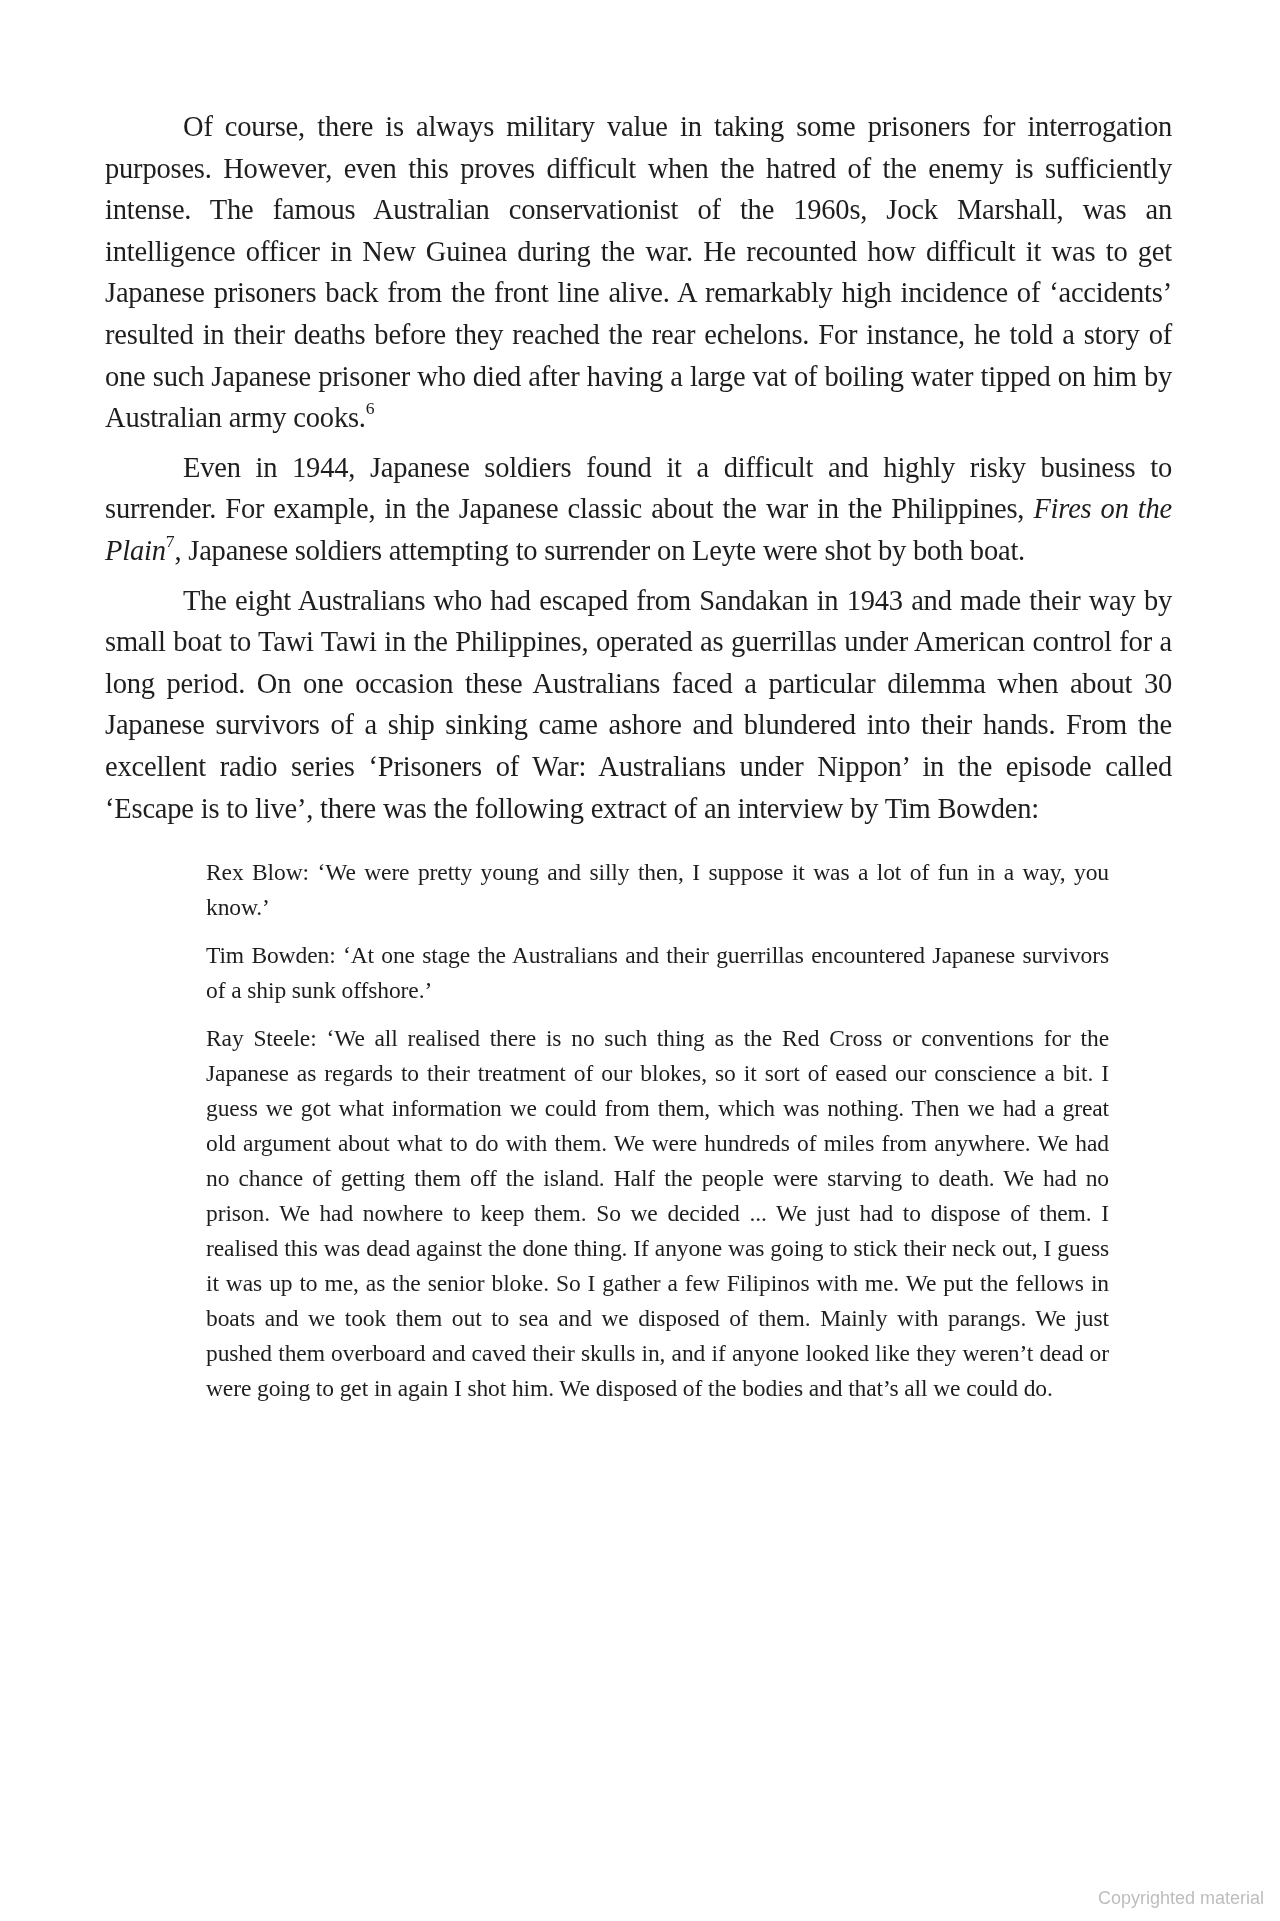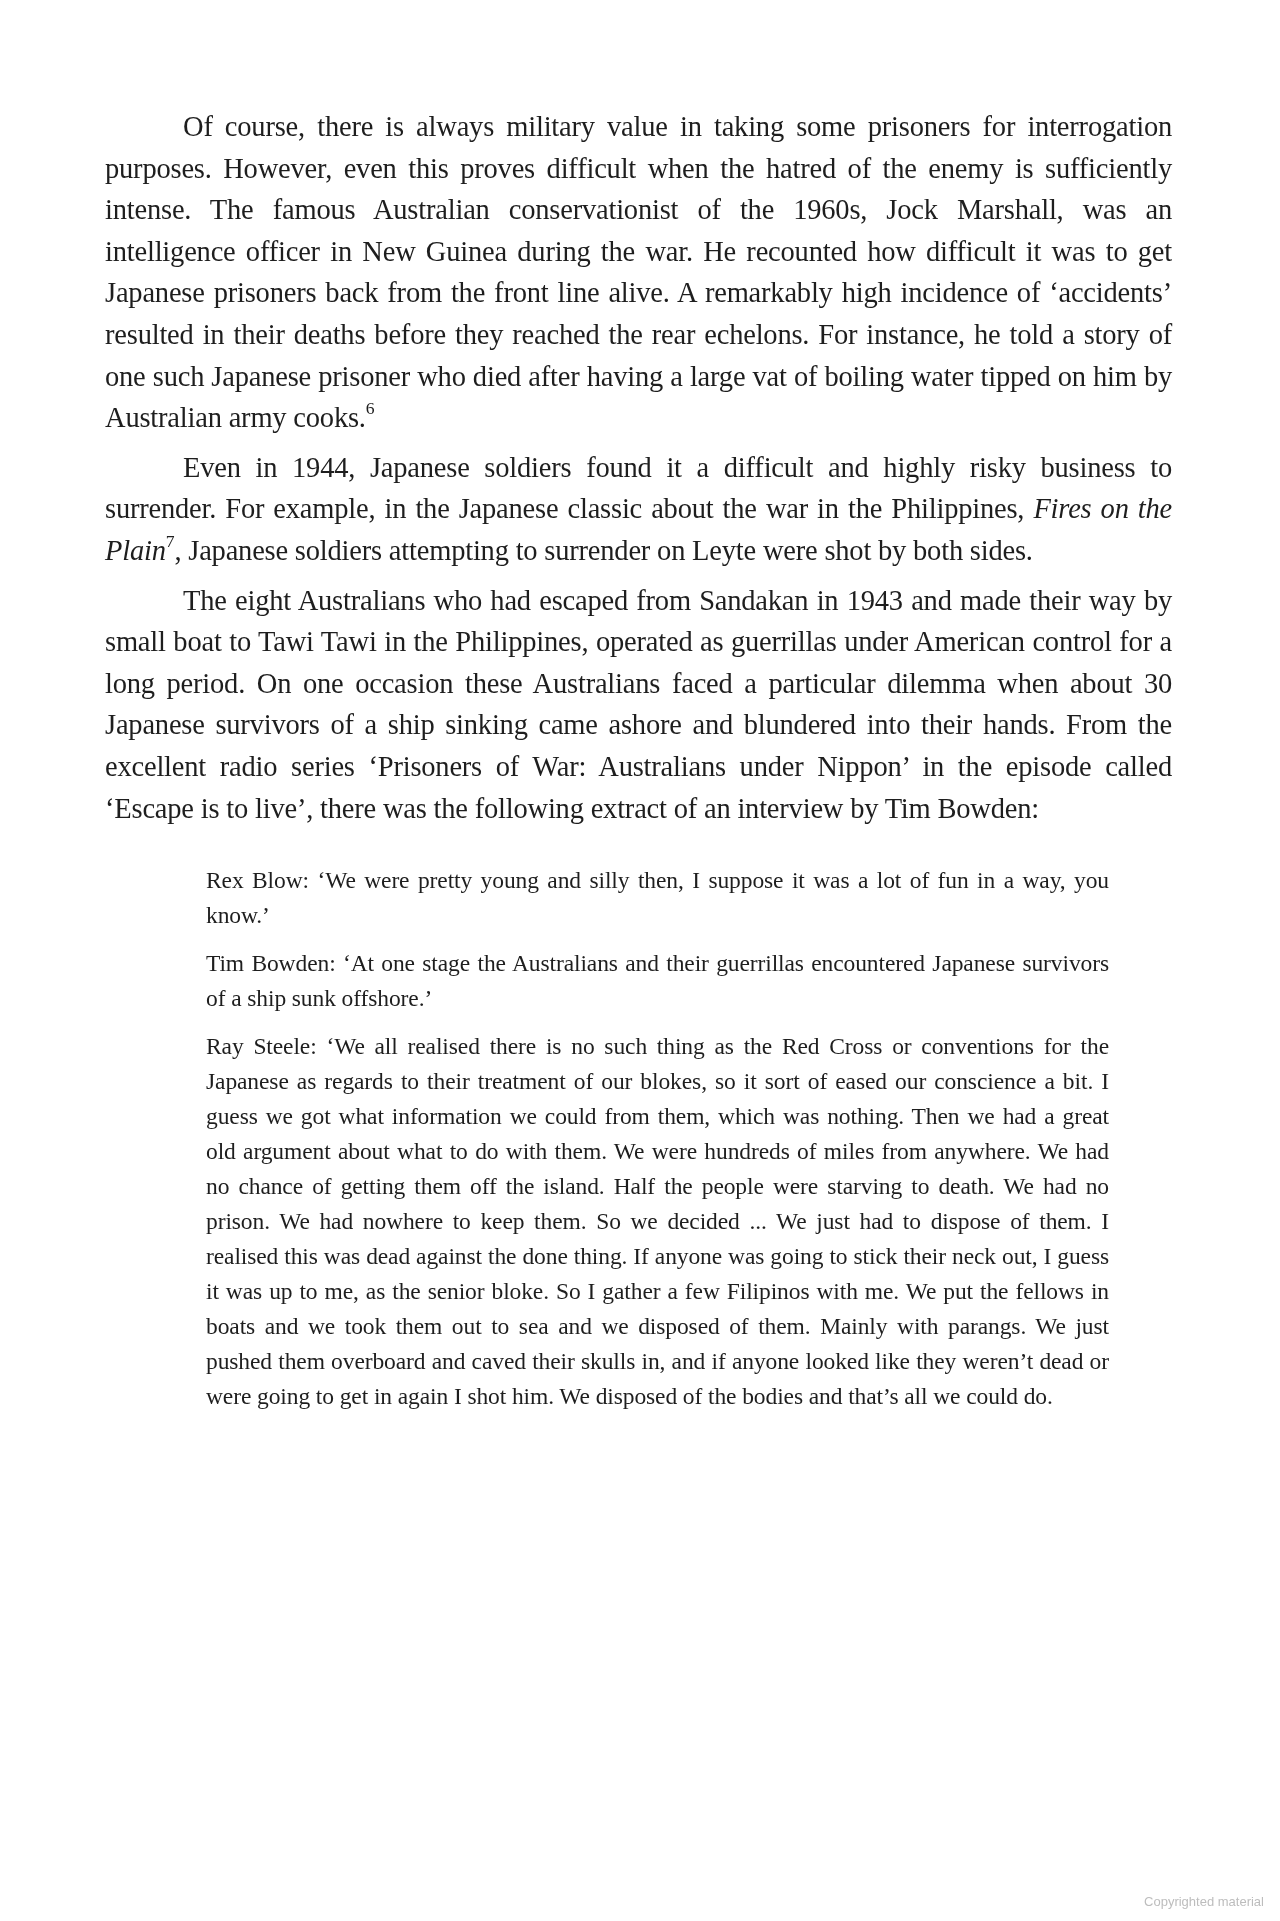--- a/index.html
+++ b/index.html
@@ -32,48 +32,48 @@
     font-size: 28.5px;
   }
   .body-para + .body-para { margin-top: 2px; }
   sup.fn {
     font-size: 0.62em;
     line-height: 0;
     vertical-align: 0.75em;
   }
   em.title { font-style: italic; }
   .quote {
-    margin: 34px 0 0 109px;
+    margin: 26px 0 0 109px;
     width: 903px;
   }
   .quote p {
     margin: 0 0 13px 0;
     font-family: "Liberation Serif", "DejaVu Serif", serif;
     font-size: 23.5px;
     line-height: 35px;
     text-align: justify;
     letter-spacing: -0.1px;
   }
   .watermark {
     position: absolute;
     right: 16px;
     bottom: 12px;
     font-family: "Liberation Sans", "DejaVu Sans", sans-serif;
-    font-size: 13px;
+    font-size: 18px;
     color: #bdbdbd;
   }
 </style>
 </head>
 <body>
 
 <div class="page">
 
   <p class="body-para"><span>Of course, there is always military value in taking some prisoners for interrogation purposes. However, even this proves difficult when the hatred of the enemy is sufficiently intense. The famous Australian conservationist of the 1960s, Jock Marshall, was an intelligence officer in New Guinea during the war. He recounted how difficult it was to get Japanese prisoners back from the front line alive. A remarkably high incidence of ‘accidents’ resulted in their deaths before they reached the rear echelons. For instance, he told a story of one such Japanese prisoner who died after having a large vat of boiling water tipped on him by Australian army cooks.</span><sup class="fn">6</sup></p>
 
-  <p class="body-para"><span>Even in 1944, Japanese soldiers found it a difficult and highly risky business to surrender. For example, in the Japanese classic about the war in the Philippines, </span><em class="title">Fires on the Plain</em><sup class="fn">7</sup><span>, Japanese soldiers attempting to surrender on Leyte were shot by both sides.</span></p>
+  <p class="body-para"><span>Even in 1944, Japanese soldiers found it a difficult and highly risky business to surrender. For example, in the Japanese classic about the war in the Philippines, </span><em class="title">Fires on the Plain</em><sup class="fn">7</sup><span>, Japanese soldiers attempting to surrender on Leyte were shot by both boat.</span></p>
 
   <p class="body-para"><span>The eight Australians who had escaped from Sandakan in 1943 and made their way by small boat to Tawi Tawi in the Philippines, operated as guerrillas under American control for a long period. On one occasion these Australians faced a particular dilemma when about 30 Japanese survivors of a ship sinking came ashore and blundered into their hands. From the excellent radio series ‘Prisoners of War: Australians under Nippon’ in the episode called ‘Escape is to live’, there was the following extract of an interview by Tim Bowden:</span></p>
 
   <div class="quote">
     <p>Rex Blow: ‘We were pretty young and silly then, I suppose it was a lot of fun in a way, you know.’</p>
     <p>Tim Bowden: ‘At one stage the Australians and their guerrillas encountered Japanese survivors of a ship sunk offshore.’</p>
     <p>Ray Steele: ‘We all realised there is no such thing as the Red Cross or conventions for the Japanese as regards to their treatment of our blokes, so it sort of eased our conscience a bit. I guess we got what information we could from them, which was nothing. Then we had a great old argument about what to do with them. We were hundreds of miles from anywhere. We had no chance of getting them off the island. Half the people were starving to death. We had no prison. We had nowhere to keep them. So we decided ... We just had to dispose of them. I realised this was dead against the done thing. If anyone was going to stick their neck out, I guess it was up to me, as the senior bloke. So I gather a few Filipinos with me. We put the fellows in boats and we took them out to sea and we disposed of them. Mainly with parangs. We just pushed them overboard and caved their skulls in, and if anyone looked like they weren’t dead or were going to get in again I shot him. We disposed of the bodies and that’s all we could do.</p>
   </div>
 
 </div>

